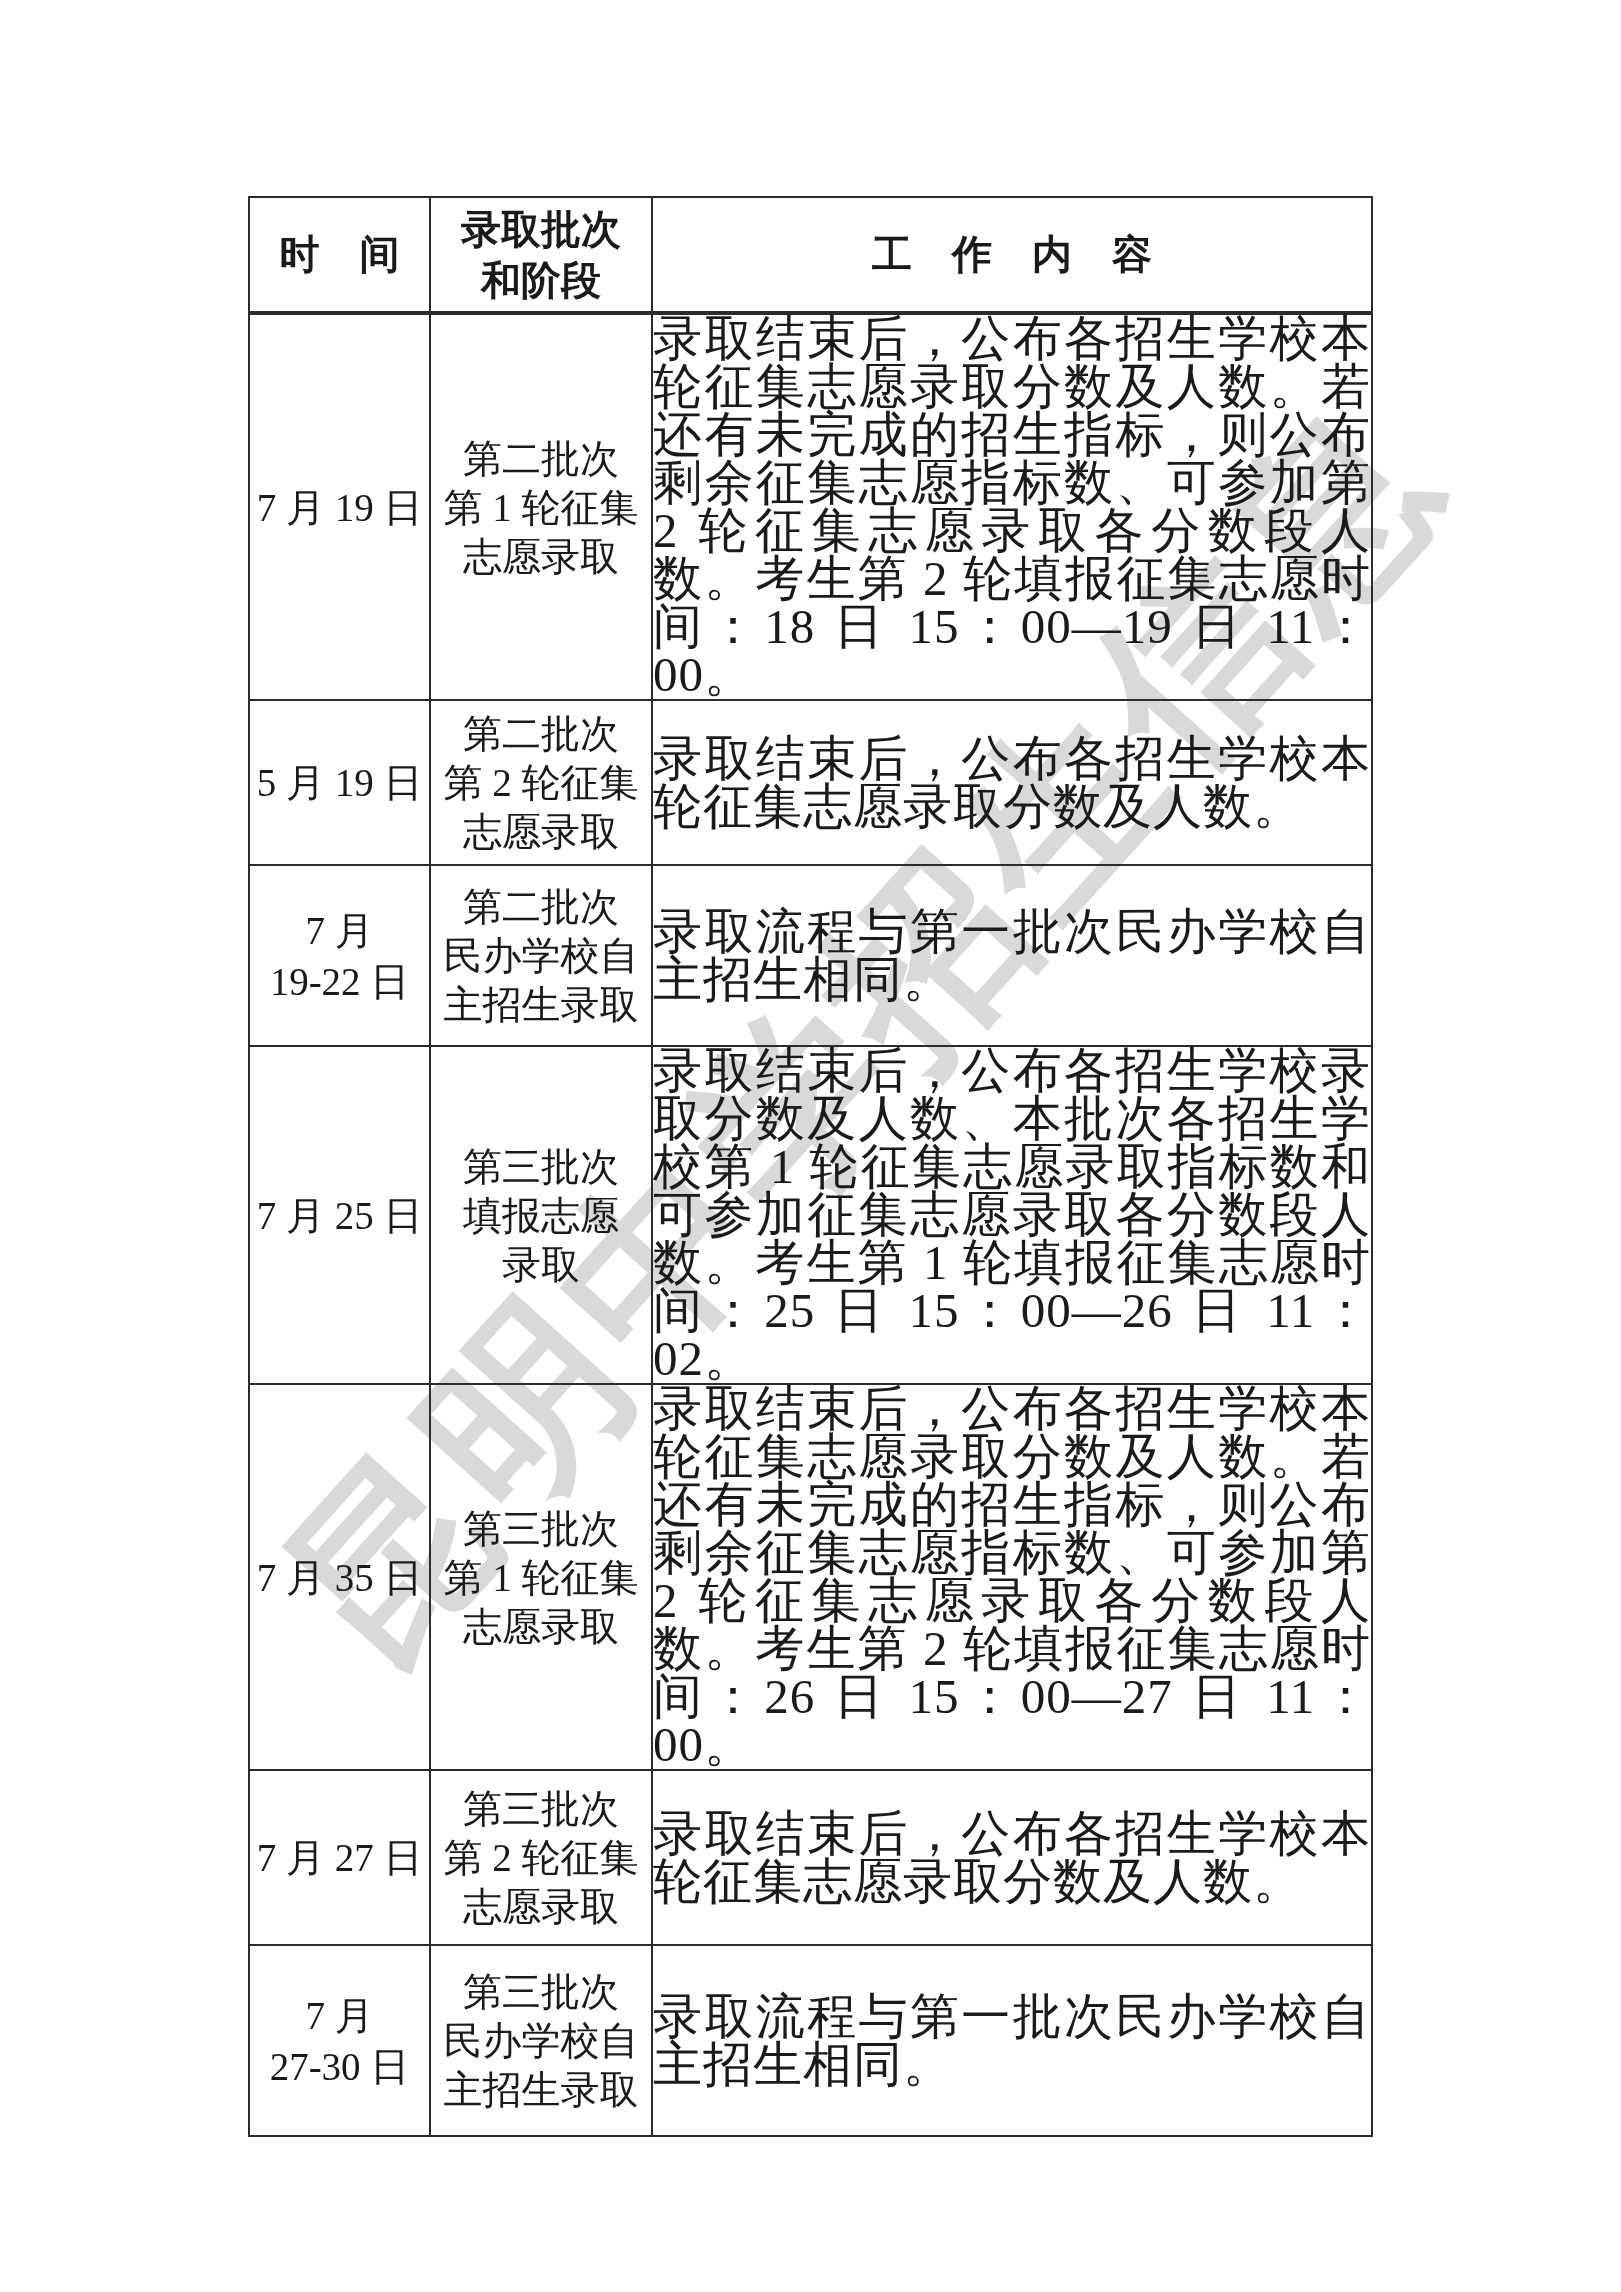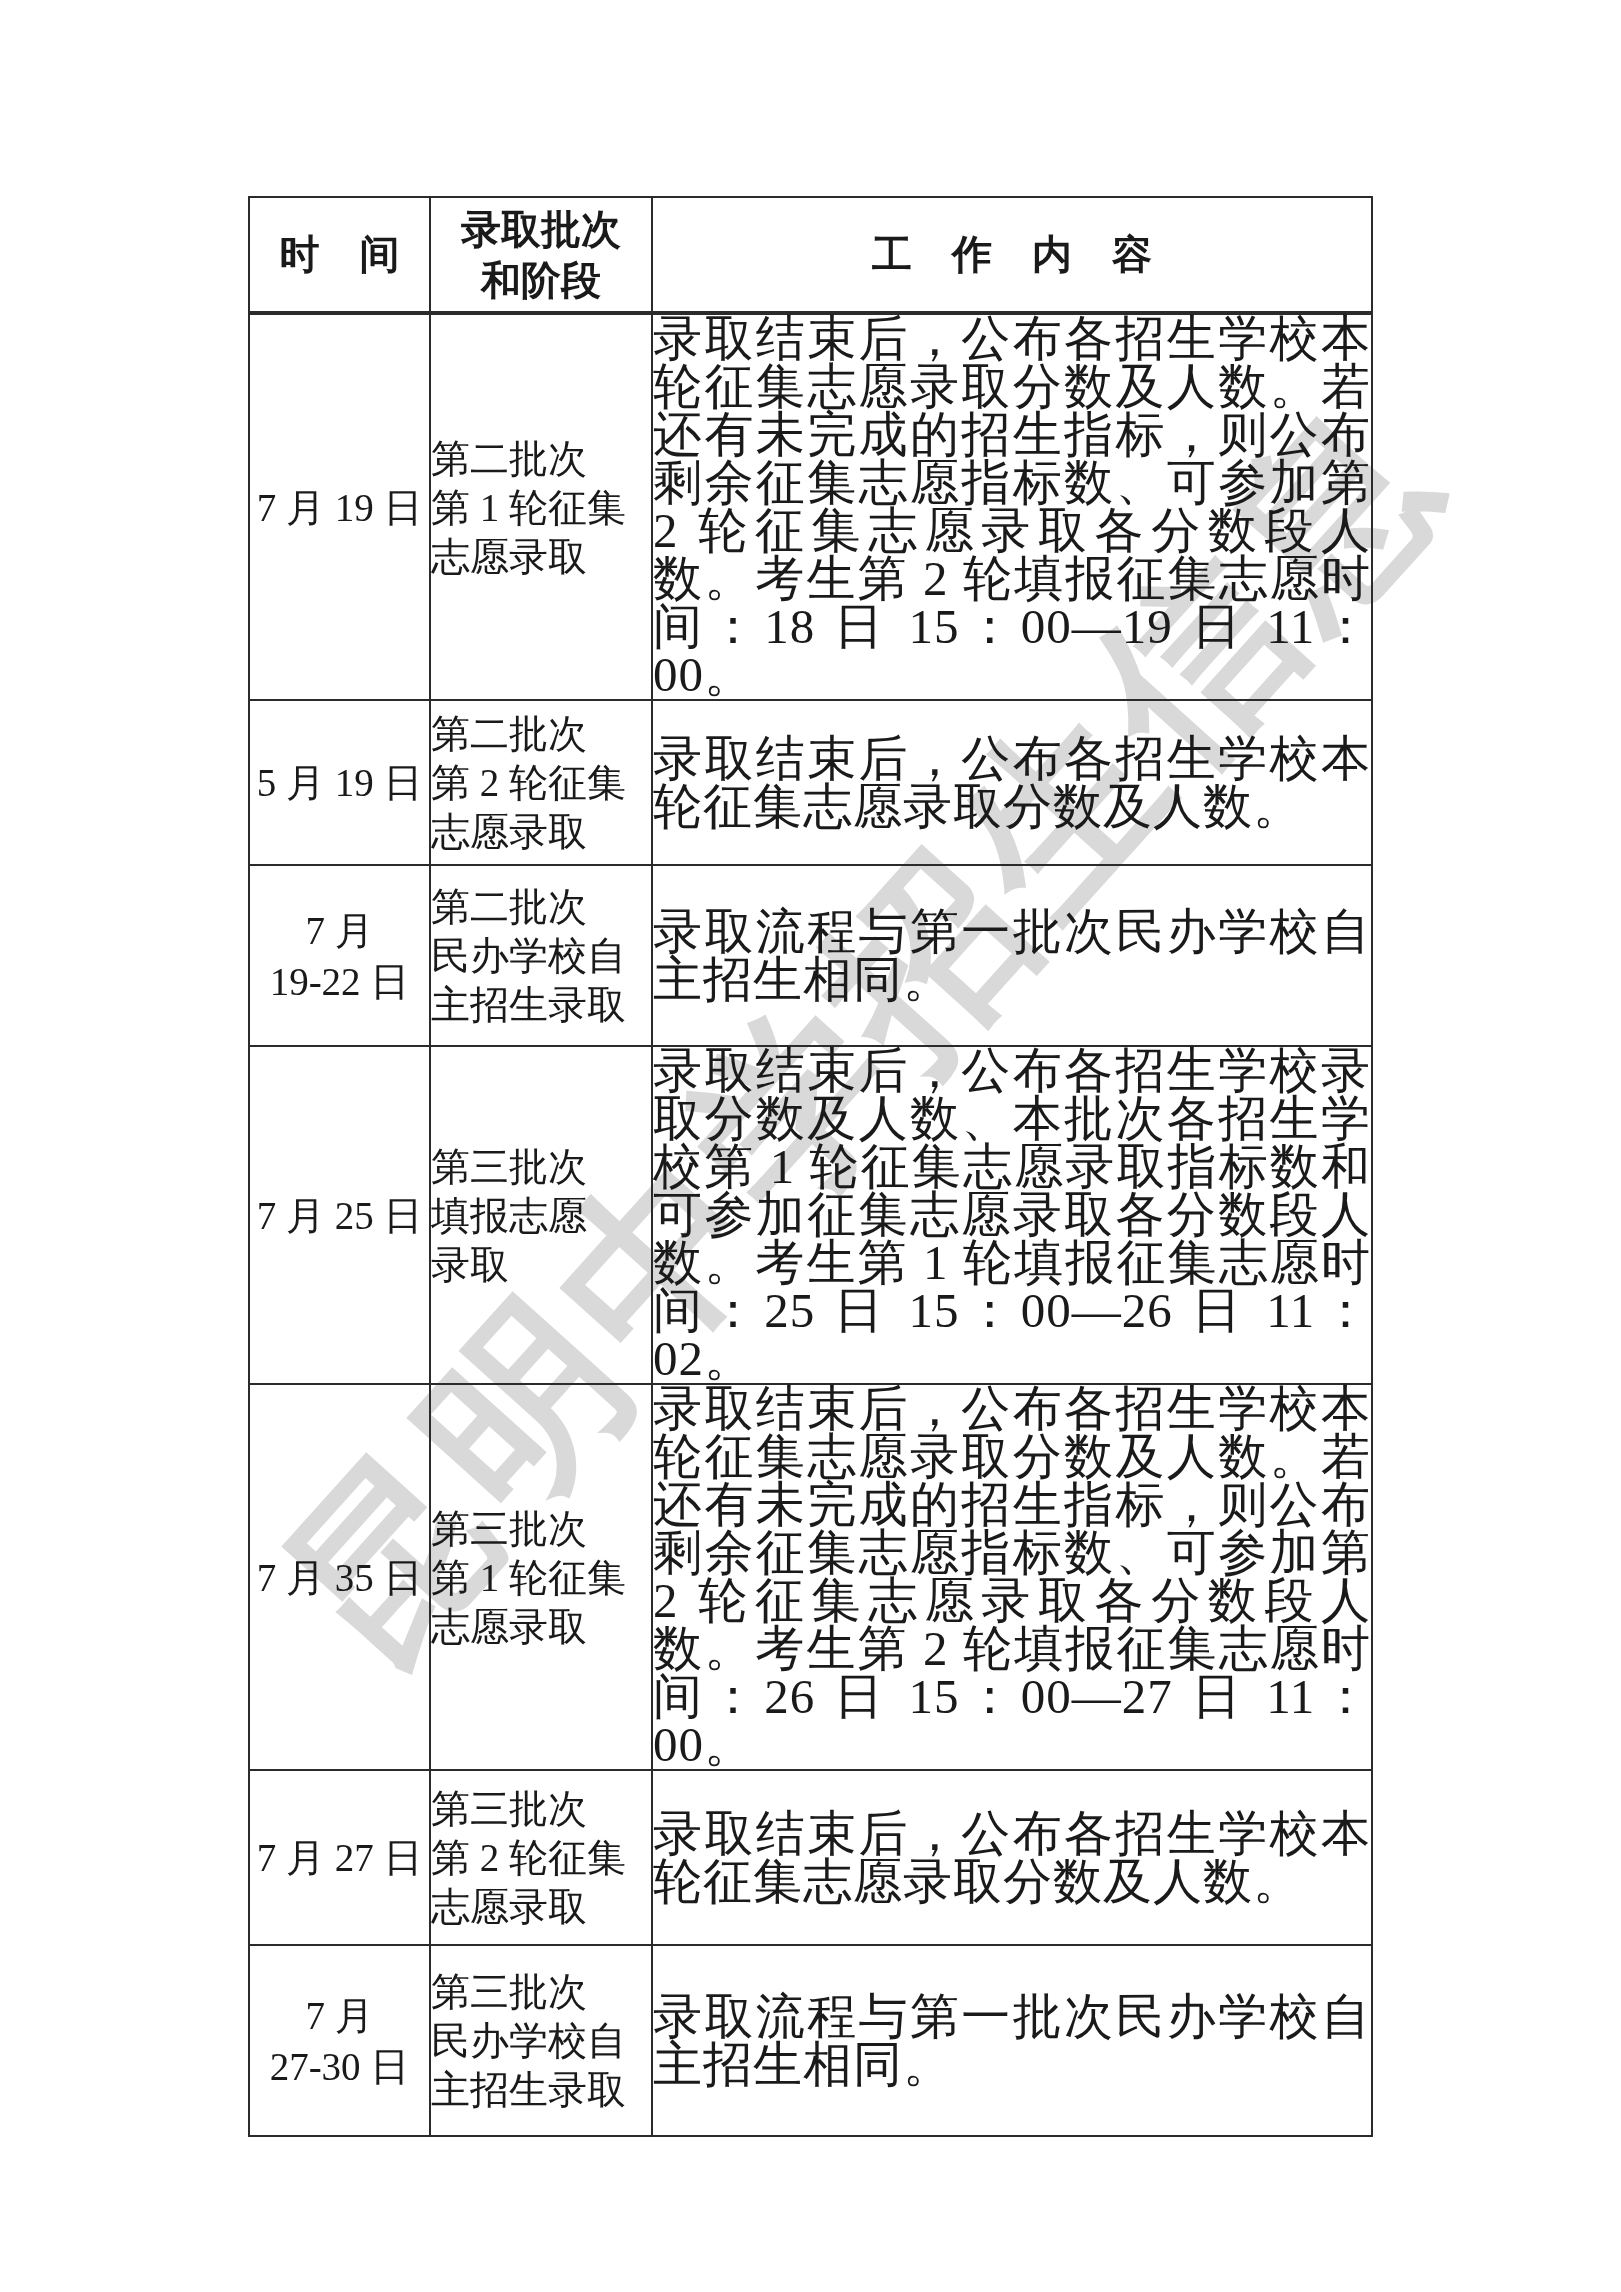--- a/index.html
+++ b/index.html
@@ -68,20 +68,21 @@
   .h-r6 { height: 175px; }
   .h-r7 { height: 191px; }
   .h-note { height: 176px; }
   .cell-time {
     font-size: 39px;
     text-align: center;
     line-height: 51px;
   }
   .cell-batch {
     font-size: 39px;
+    text-align: center;
     line-height: 49px;
   }
   .cell-content {
     font-size: 49px;
     line-height: 48px;
     text-align: justify;
     letter-spacing: 1px;
     padding: 7.8px 13.7px 7.8px 17.6px;
   }
   .pre { white-space: pre-line; }

